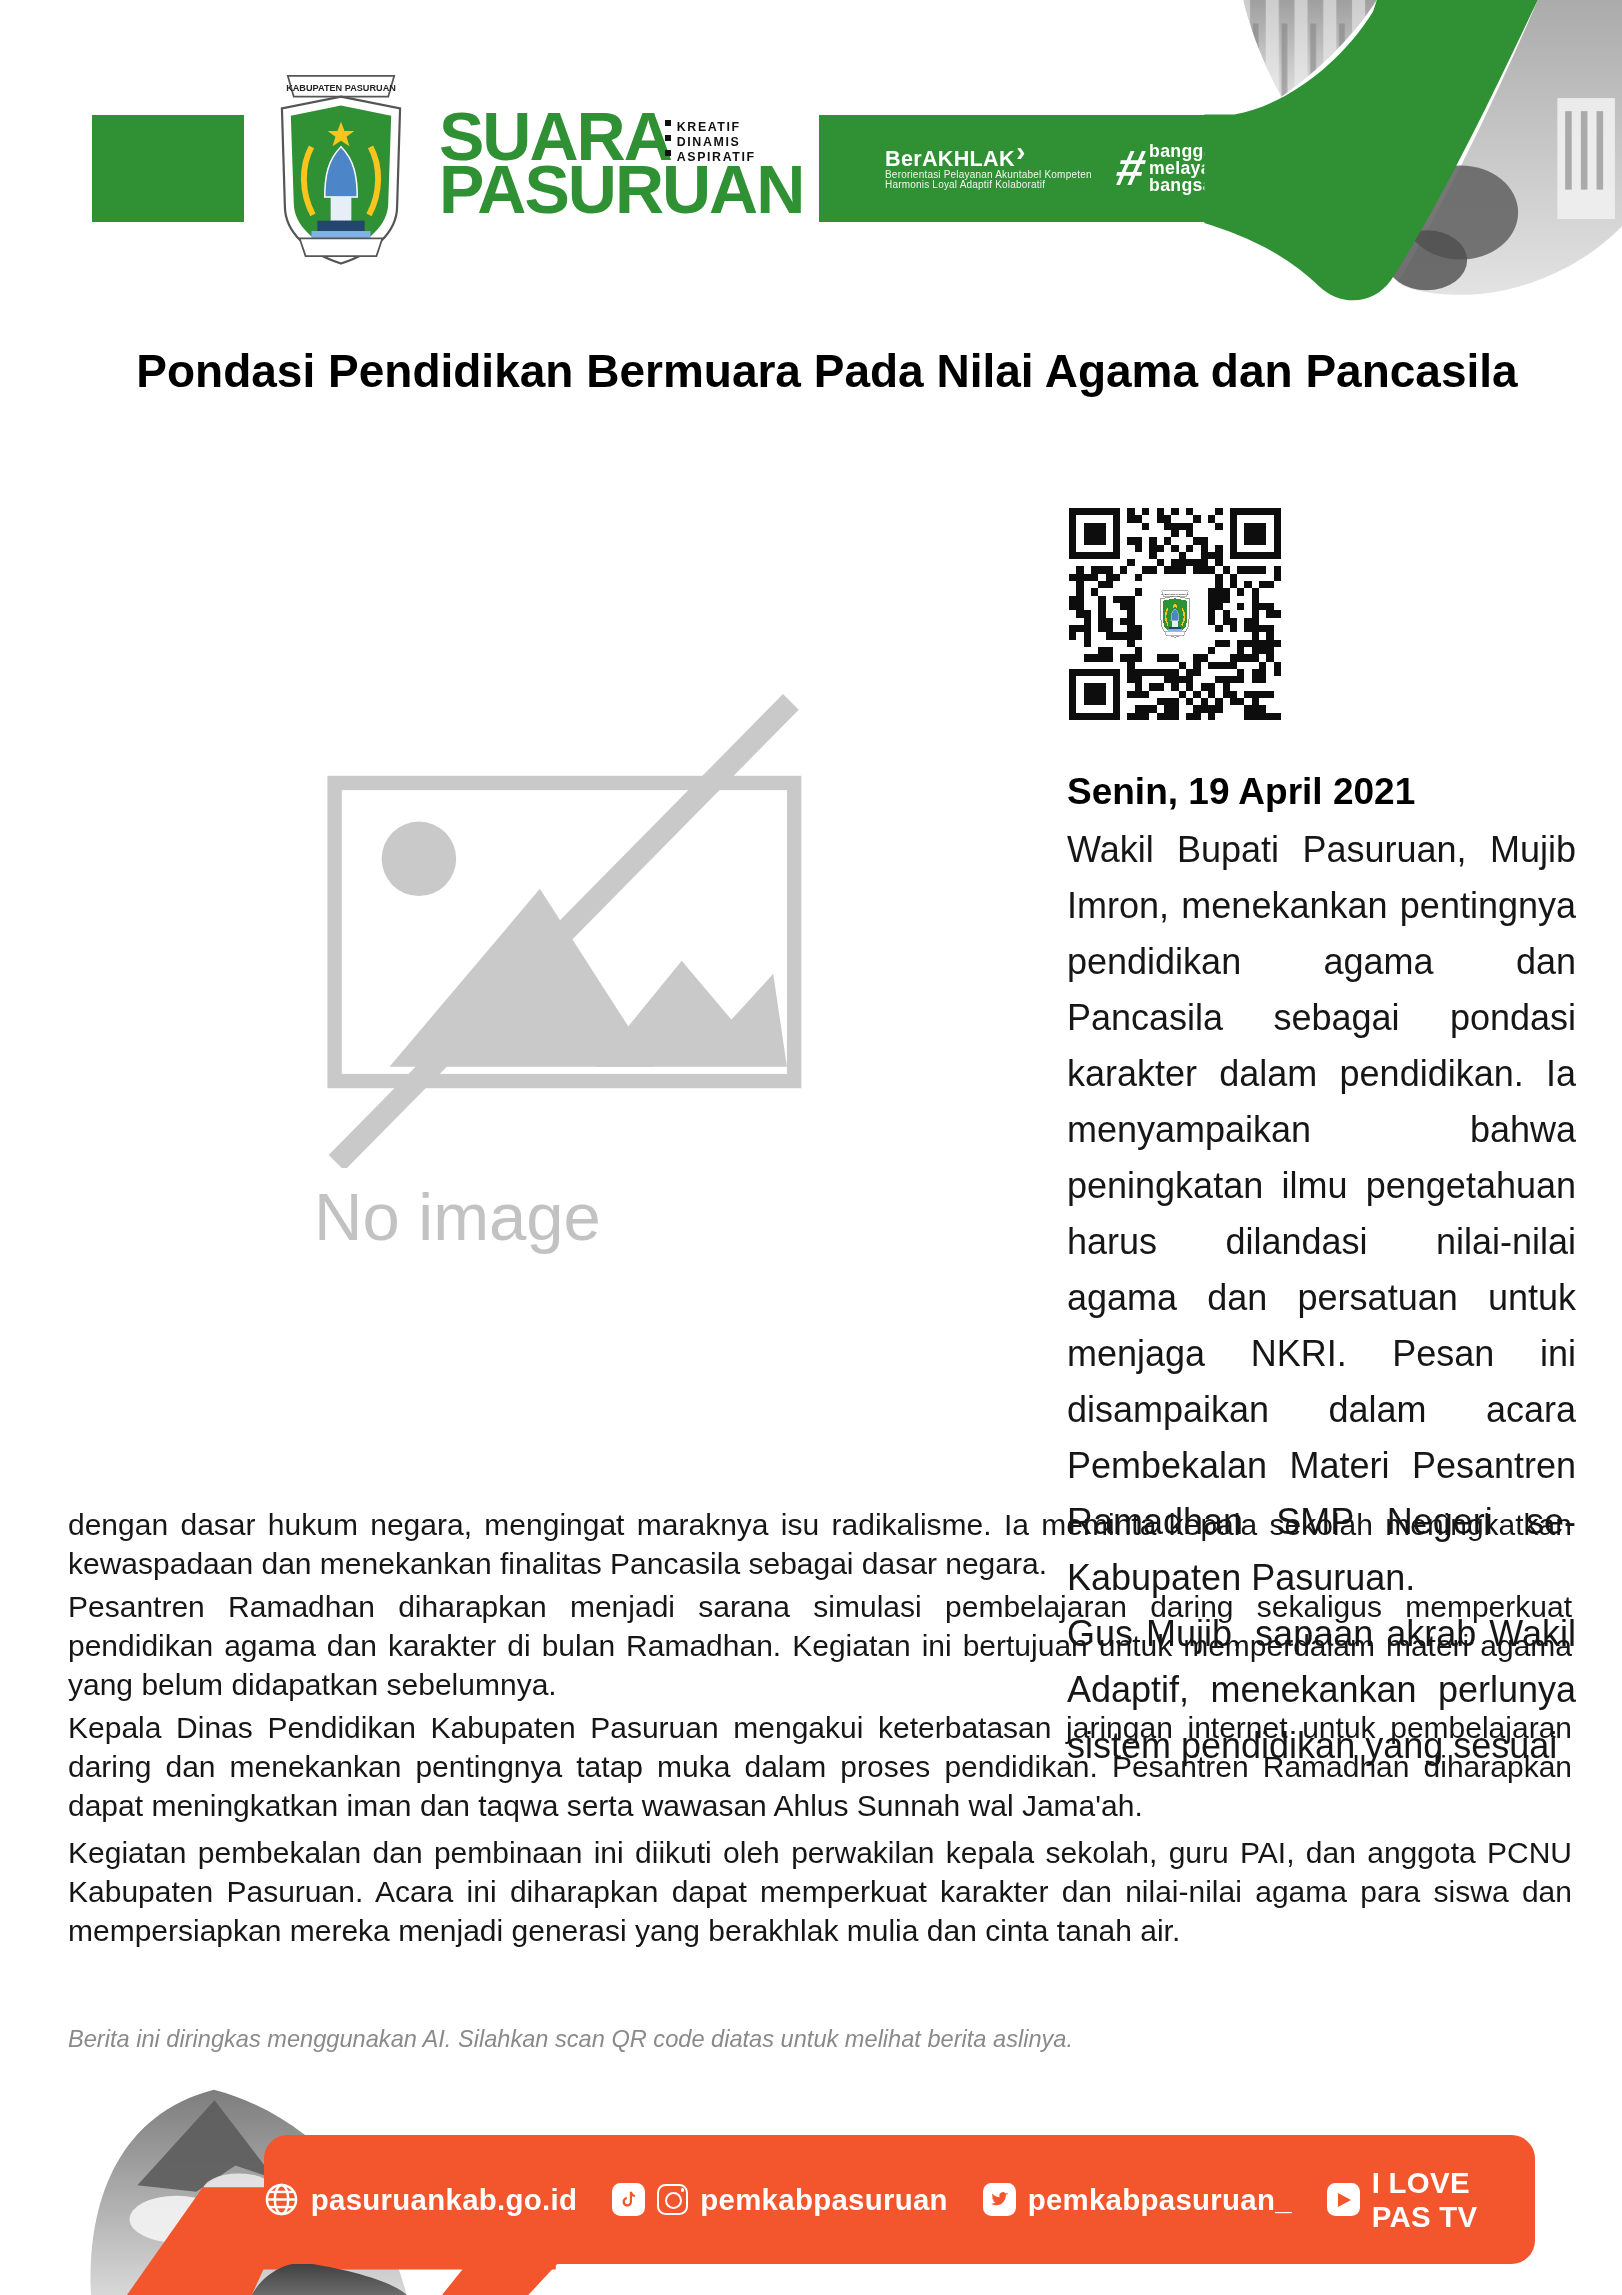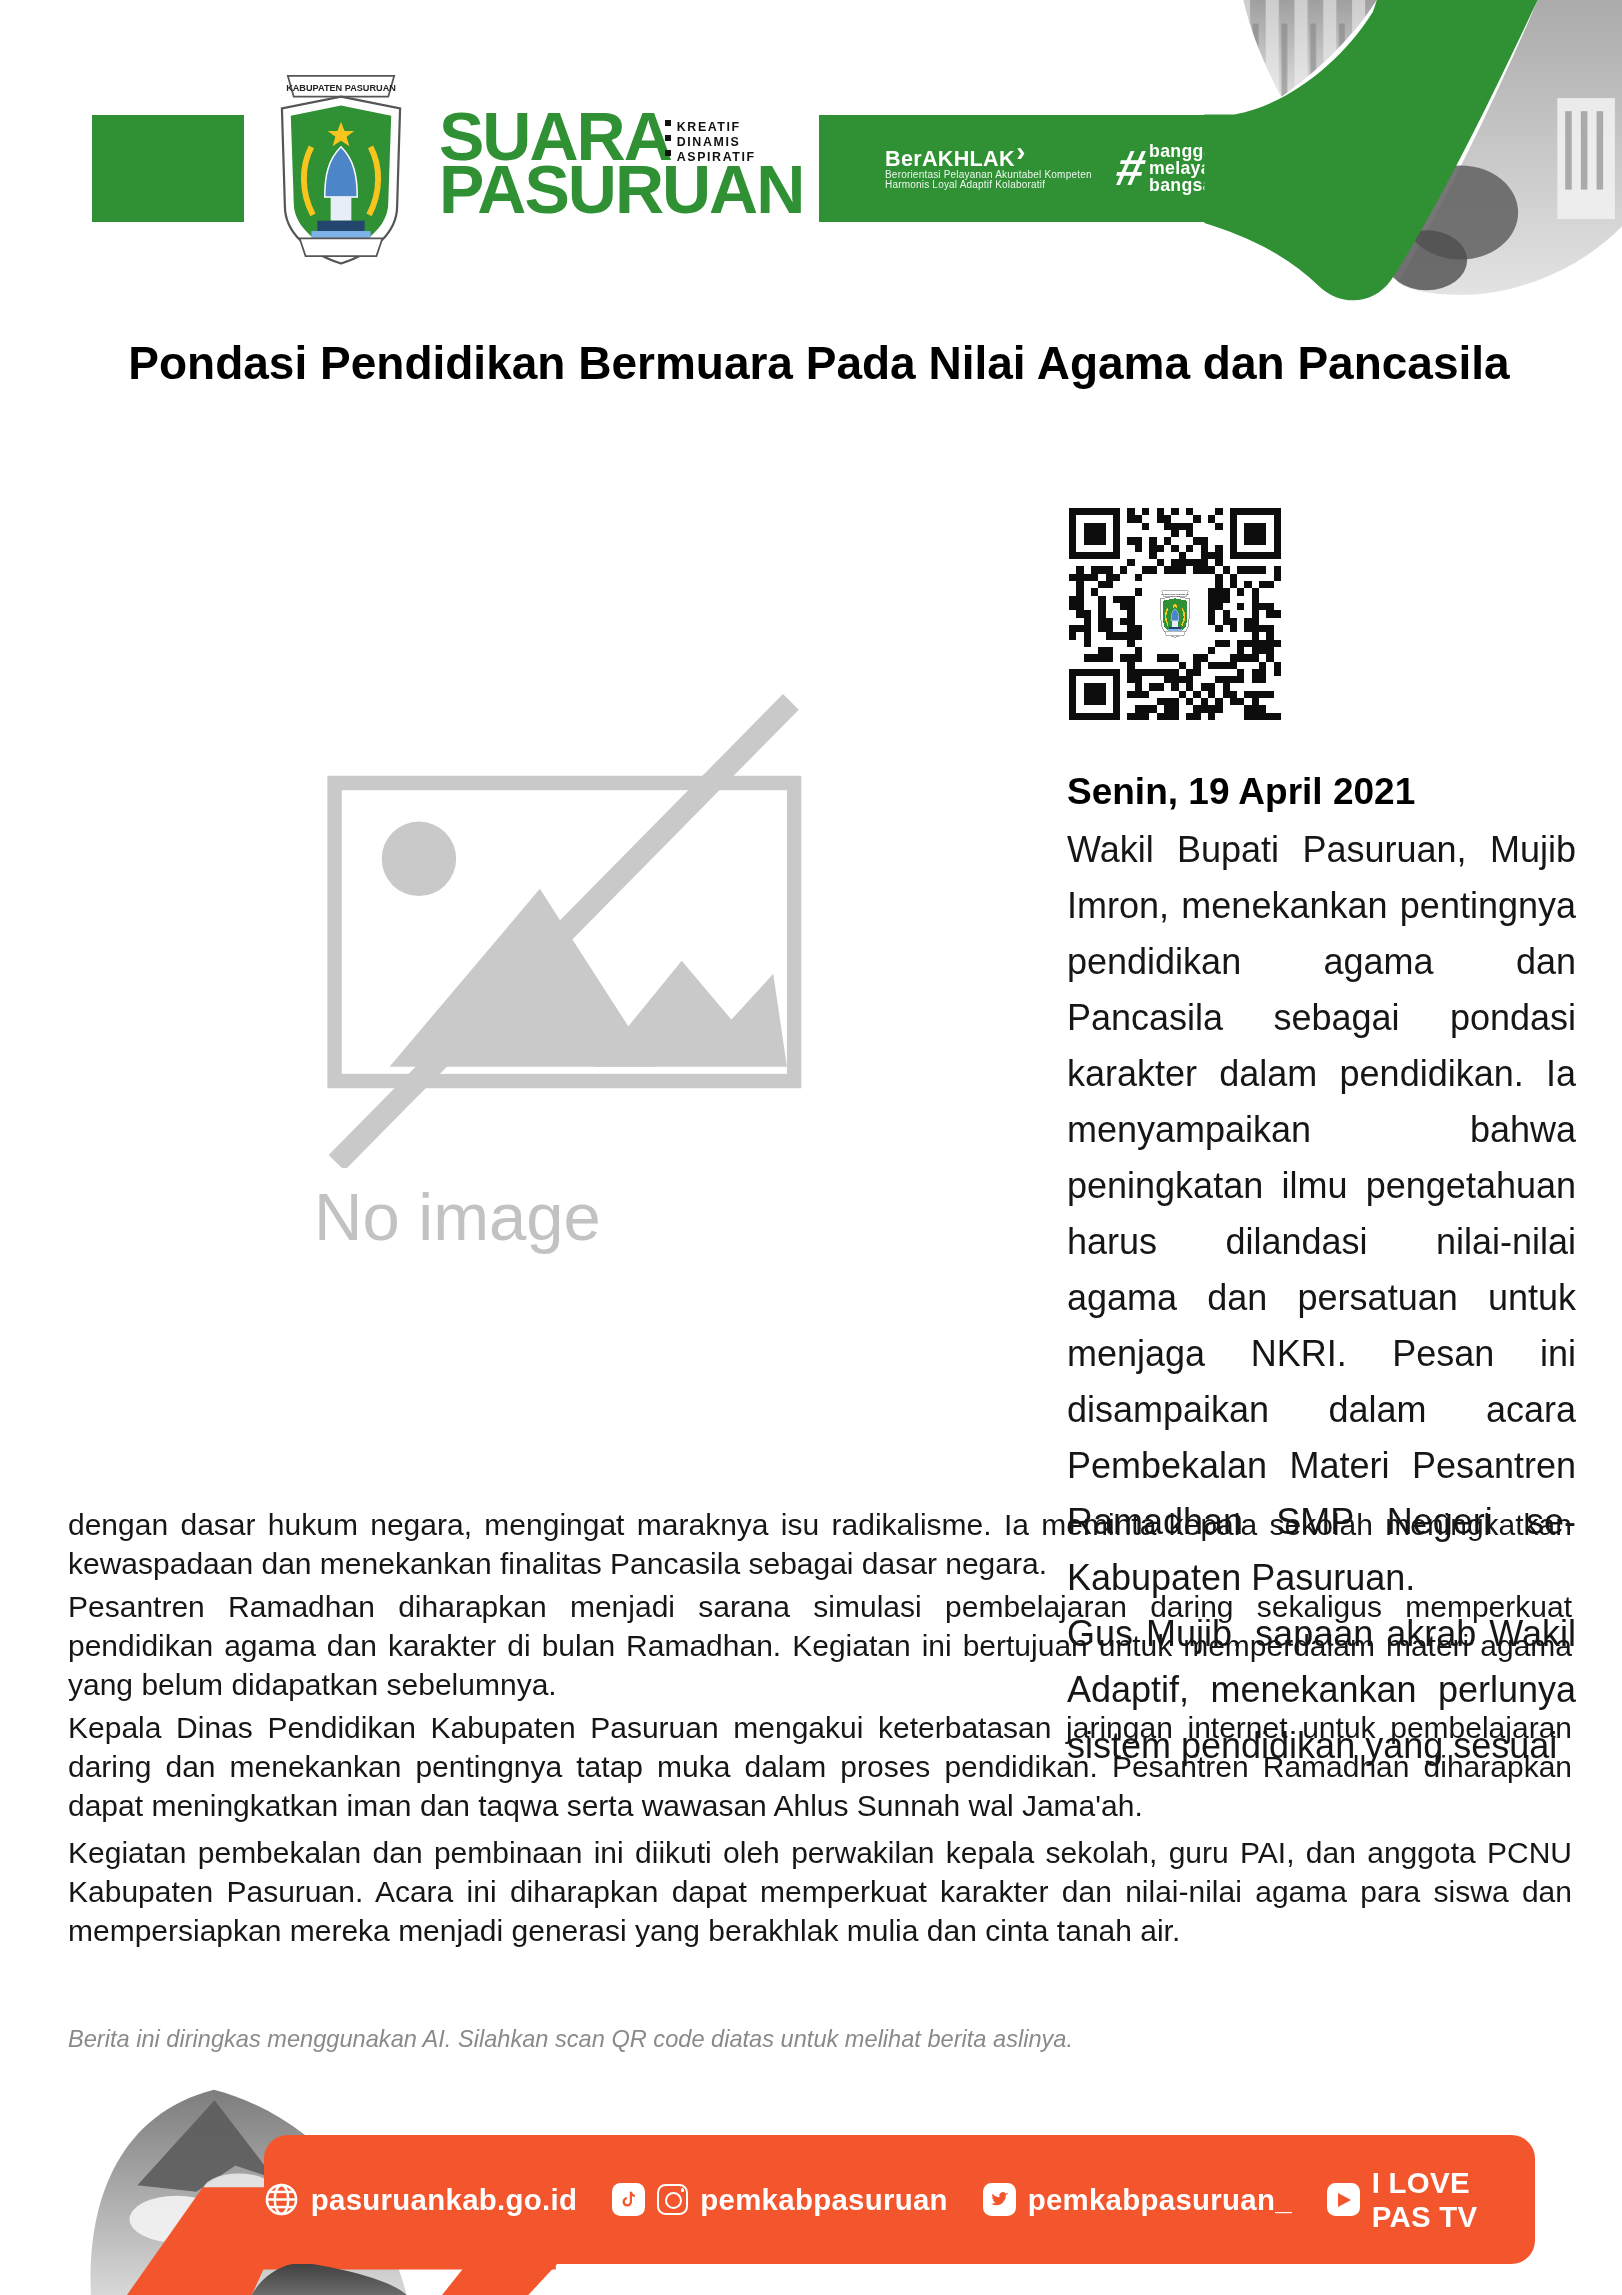--- a/index.html
+++ b/index.html
@@ -30,21 +30,21 @@
   .bk-title{font-size:21.6px;font-weight:bold;letter-spacing:0.3px;line-height:22px;}
   .bk-chev{font-size:27.5px;font-weight:bold;line-height:17px;margin-left:1.3px;position:relative;top:-5.2px;}
   .bk-sub{font-size:10px;line-height:9.8px;opacity:.92;letter-spacing:0.2px;white-space:nowrap;}
   .hashtag{display:flex;align-items:center;}
   .hash-symbol{font-size:50px;font-weight:bold;line-height:39px;transform:skewX(-12deg);
                margin-right:4.6px;display:inline-block;}
   .hash-words div{font-size:17.7px;font-weight:bold;line-height:17px;letter-spacing:0.3px;}
   .deco-tr{left:1204px;top:0;width:419px;height:340px;}
 
   
-  .headline{left:111px;top:321px;width:1400px;margin:8px;text-align:center;
+  .headline{left:111px;top:321px;width:1400px;margin:16px;text-align:center;
             font-size:46px;line-height:68px;font-weight:bold;color:#000;}
   .qr{left:1069px;top:508px;width:212px;height:212px;}
   .date{left:1067px;top:771px;font-size:37px;font-weight:bold;color:#000;}
   .noimage-svg{left:314px;top:681px;width:504px;height:487px;}
   .noimage-label{left:314px;top:1178px;width:504px;
                  font-size:67px;color:#c2c2c2;}
   .colwrap{left:1067px;top:822px;width:509px;}
   .colwrap p{margin:0;font-size:36px;line-height:56px;text-align:justify;}
   .bodywrap{left:68px;top:1505px;width:1504px;}
   .bodywrap p{margin:0 0 3.9px 0;font-size:30px;line-height:39px;text-align:justify;}

